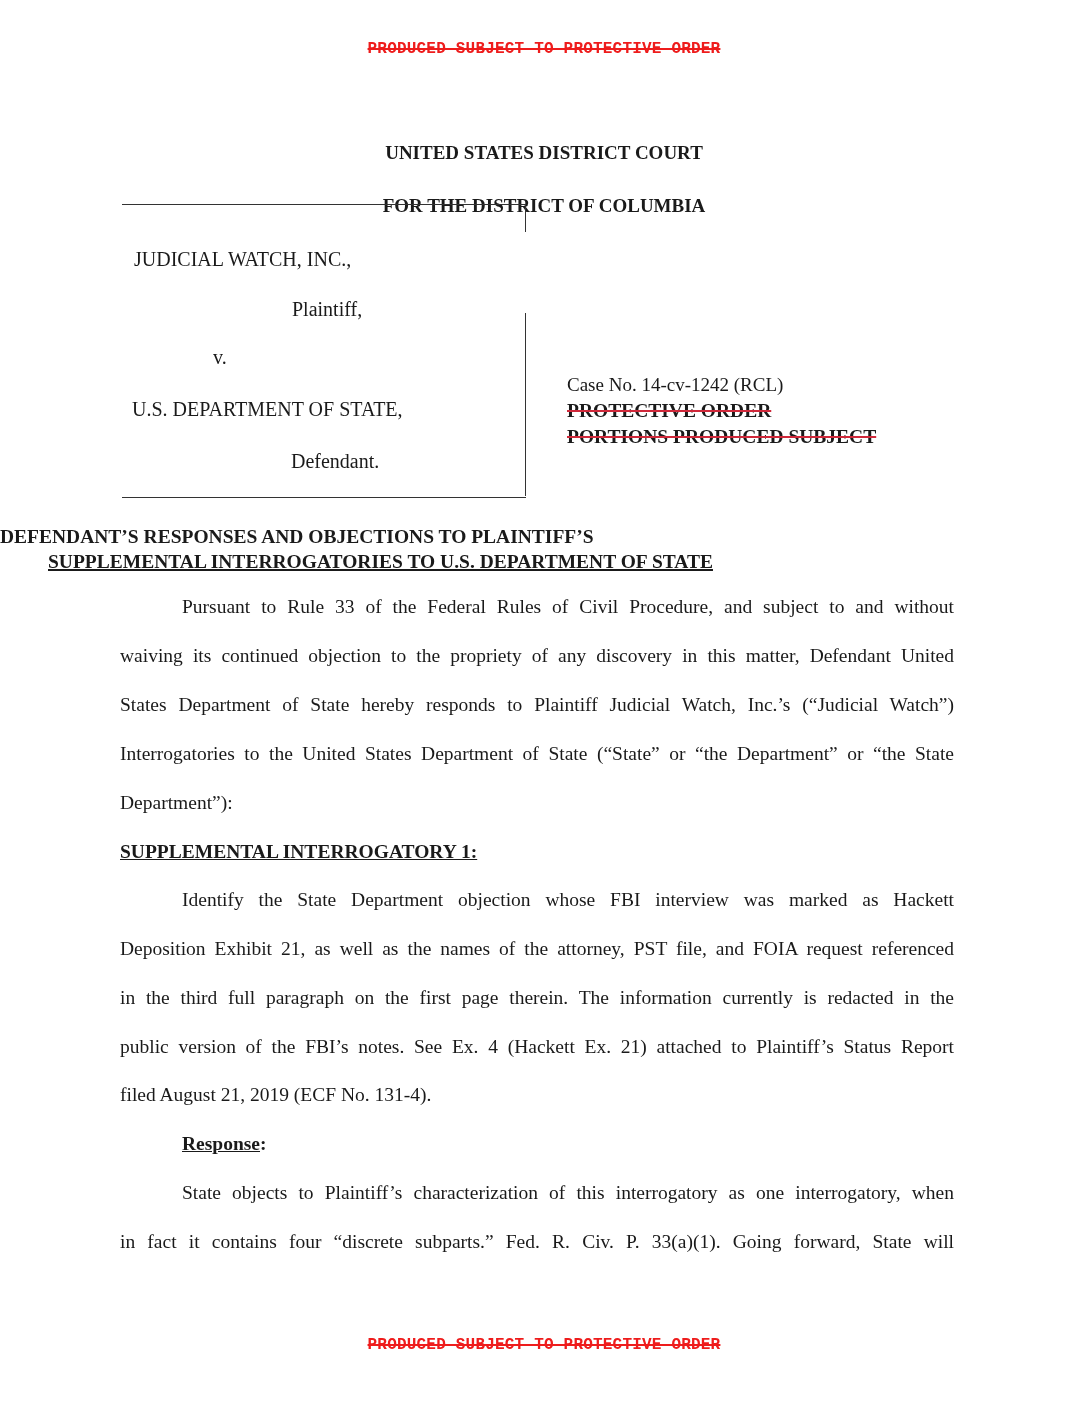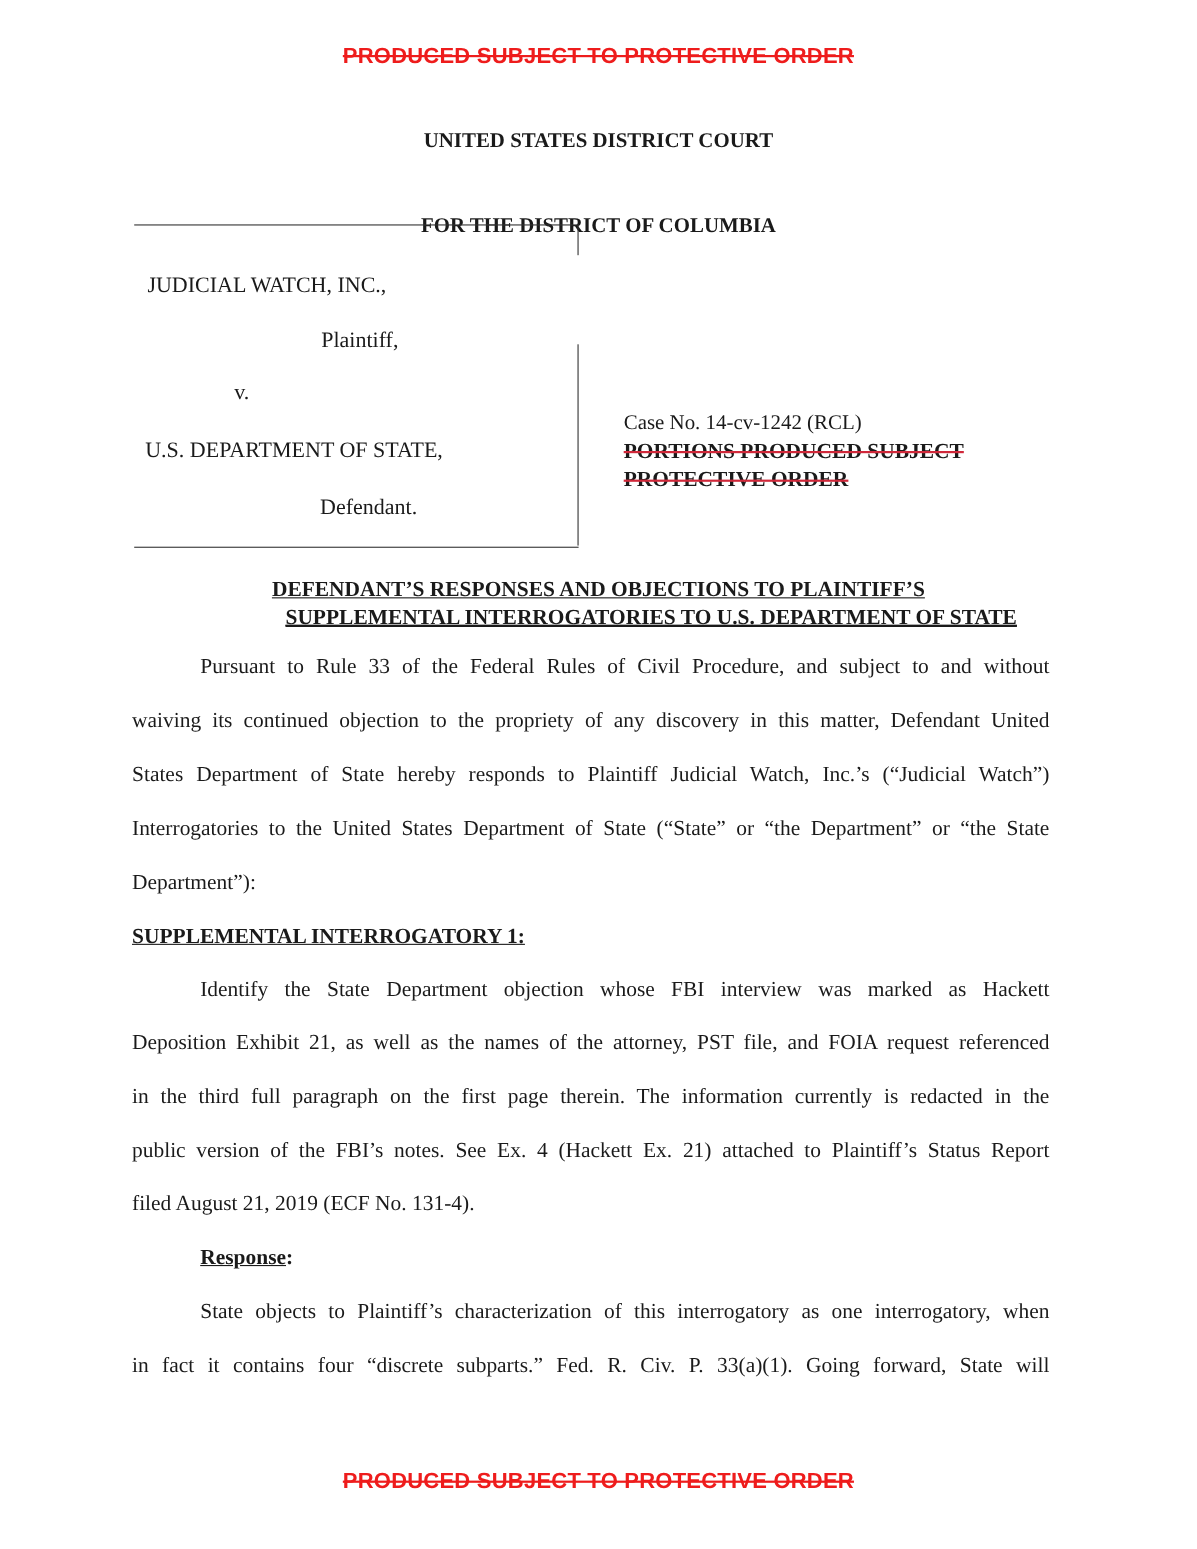--- a/index.html
+++ b/index.html
@@ -1,60 +1,60 @@
 <!DOCTYPE html>
 <html><head>
 <meta charset="utf-8">
 <style>
   html, body { margin:0; padding:0; background:#ffffff; }
   body { width:1088px; height:1408px; position:relative; overflow:hidden;
          font-family:"Liberation Serif", "DejaVu Serif", serif; color:#1a1a1a; }
   .abs { position:absolute; }
   .stamp { left:0; width:1088px; text-align:center;
-           font-family:Liberation Sans, sans-serif; font-weight:bold;
-           font-size:20px; color:#ee1c1c; text-decoration:line-through;
+           font-family:Liberation Mono, monospace; font-weight:bold;
+           font-size:16px; color:#ee1c1c; text-decoration:line-through;
            text-decoration-thickness:2px; letter-spacing:0.2px; }
   .court { left:0; width:1088px; text-align:center; font-weight:bold; font-size:19px; line-height:25px; }
   .caption-box { left:122px; top:204px; width:404px; height:292px;
                  border-top:1.3px solid #333; border-bottom:1.3px solid #333; }
   .caption-rule-top { left:525px; top:204px; width:1.3px; height:28px; background:#333; }
   .caption-rule-mid { left:525px; top:313px; width:1.3px; height:183px; background:#333; }
   .cap { font-size:20px; }
   .case-no { left:567px; top:346px; font-size:19px;margin-top:28px; }
   .struck { left:567px; top:398px; font-size:19.5px; font-weight:bold; line-height:26px;
             text-decoration:line-through; text-decoration-color:#d0283a; text-decoration-thickness:2px; }
-  .title { left:0; width:1088px; text-align:center; font-weight:bold; font-size:19.5px; line-height:25px;text-decoration:underline; }
+  .title { left:0; width:1088px; text-align:left; font-weight:bold; font-size:19.5px; line-height:25px; }
   .title .u { text-decoration:underline; text-decoration-thickness:1.5px; }
   .para-line { left:120px; width:834px; font-size:19.5px; white-space:nowrap; }
   .justify { text-align:justify; text-align-last:justify; }
   .indent { padding-left:62px; box-sizing:border-box; }
   .heading { font-weight:bold; text-decoration:underline; font-size:19.5px;margin-top:13px; }
 </style>
 </head>
 <body>
 
 <div class="abs stamp" style="top:40px;">PRODUCED SUBJECT TO PROTECTIVE ORDER</div>
 
-<div class="abs court" style="top:116px;text-align:center;">UNITED STATES DISTRICT COURT</div>
+<div class="abs court" style="top:140px;text-align:center;">UNITED STATES DISTRICT COURT</div>
 <div class="abs court" style="top:157px;margin-top:36px;">FOR THE DISTRICT OF COLUMBIA</div>
 
 <div class="abs caption-box"></div>
 <div class="abs caption-rule-top"></div>
 <div class="abs caption-rule-mid"></div>
 
 <div class="abs cap" style="left:134px; top:248px;">JUDICIAL WATCH, INC.,</div>
 <div class="abs cap" style="left:292px; top:298px;">Plaintiff,</div>
 <div class="abs cap" style="left:213px; top:346px;">v.</div>
 <div class="abs cap" style="left:132px; top:398px;">U.S. DEPARTMENT OF STATE,</div>
 <div class="abs cap" style="left:291px; top:450px;">Defendant.</div>
 
 <div class="abs case-no">Case No. 14-cv-1242 (RCL)</div>
 <div class="abs struck">
+  <div>PROTECTIVE ORDER</div>
   <div>PORTIONS PRODUCED SUBJECT</div>
-  <div>PROTECTIVE ORDER</div>
 </div>
 
 <div class="abs title" style="top:524px;">DEFENDANT’S RESPONSES AND OBJECTIONS TO PLAINTIFF’S</div>
 <div class="abs title" style="top:549px;padding-left:48px;"><span class="u">SUPPLEMENTAL INTERROGATORIES TO U.S. DEPARTMENT OF STATE</span></div>
 
 <div class="abs para-line justify indent" style="top:596px;">Pursuant to Rule 33 of the Federal Rules of Civil Procedure, and subject to and without</div>
 <div class="abs para-line justify" style="top:645px;">waiving its continued objection to the propriety of any discovery in this matter, Defendant United</div>
 <div class="abs para-line justify" style="top:694px;">States Department of State hereby responds to Plaintiff Judicial Watch, Inc.’s (“Judicial Watch”)</div>
 <div class="abs para-line justify" style="top:743px;">Interrogatories to the United States Department of State (“State” or “the Department” or “the State</div>
 <div class="abs para-line" style="top:792px;">Department”):</div>

